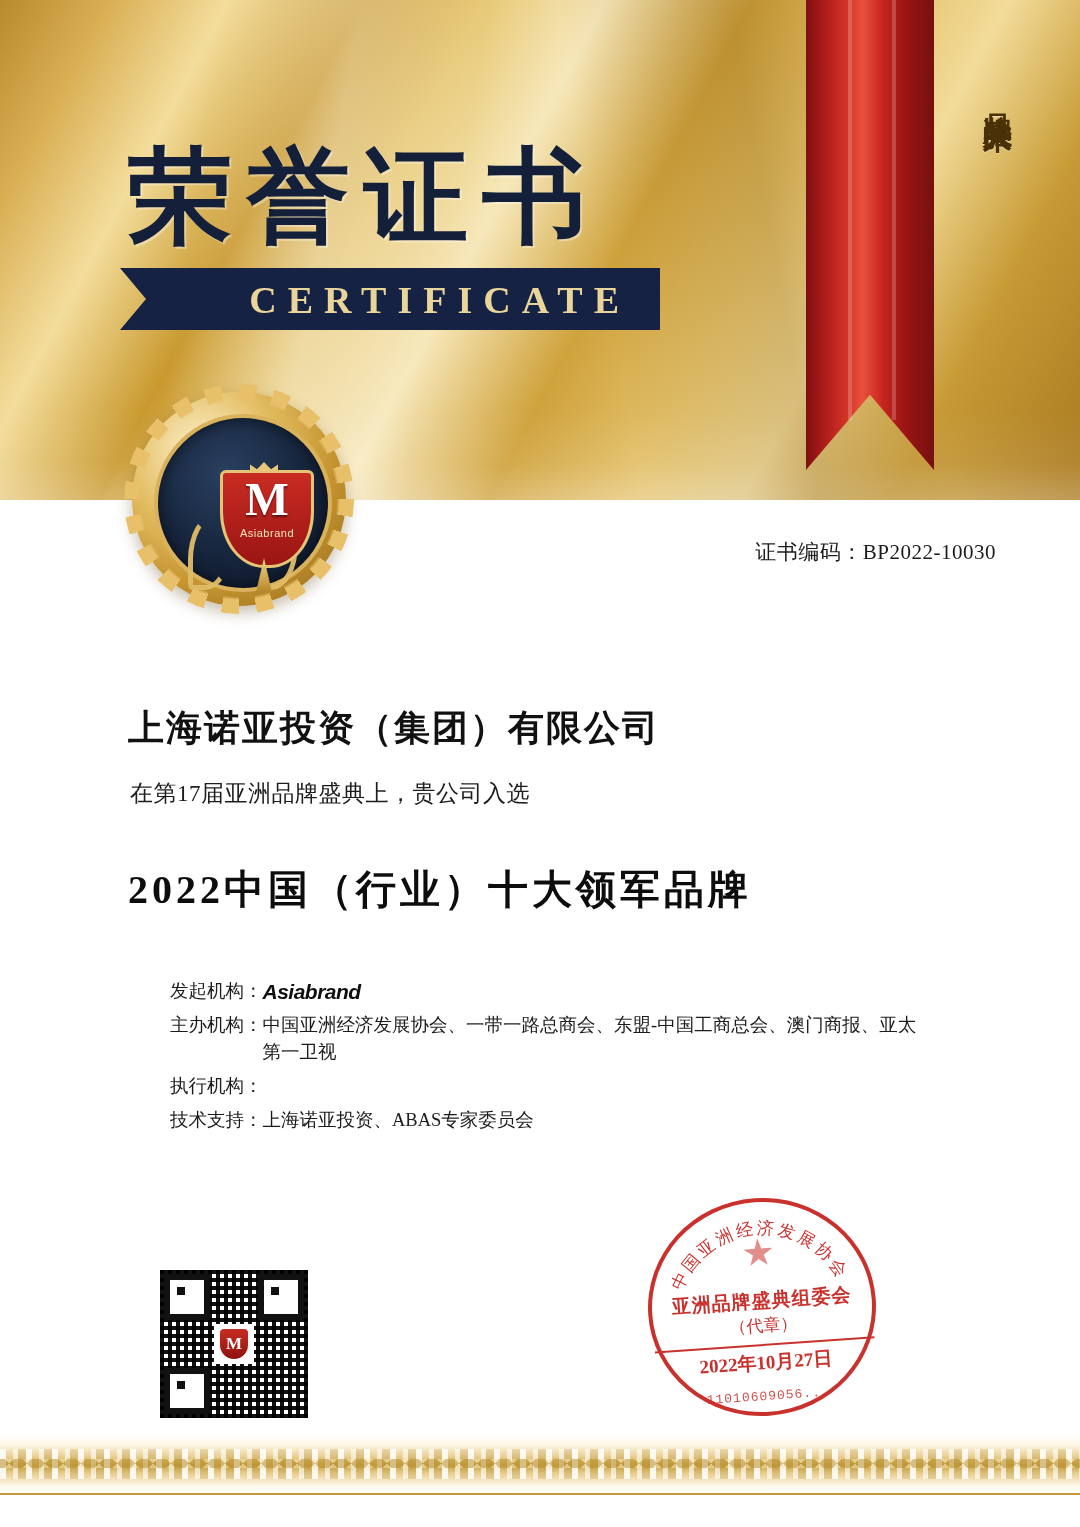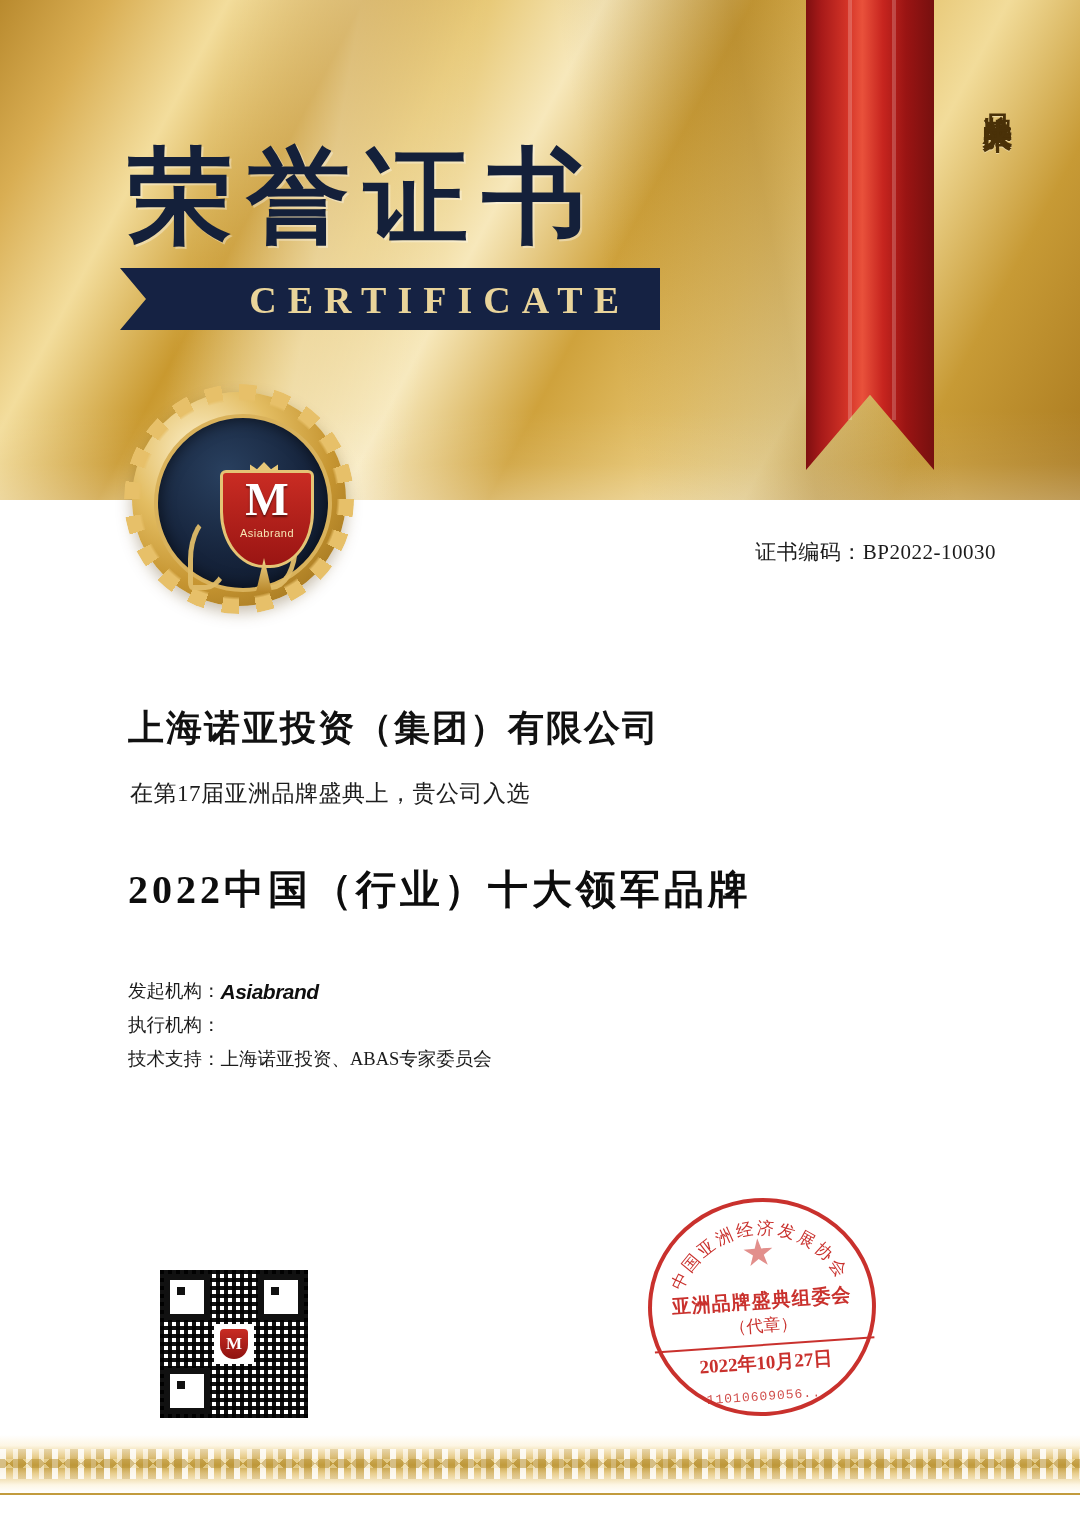--- a/index.html
+++ b/index.html
@@ -267,20 +267,21 @@
     color: #1c1c1c;
   }
   .org-row {
     display: flex;
     align-items: flex-start;
     margin-bottom: 7px;
   }
   .org-label {
     white-space: nowrap;
     flex: 0 0 auto;
+    margin-left: 42px;
   }
   .org-value { flex: 1 1 auto; }
   .brandmark {
     font-family: "Liberation Sans", sans-serif;
     font-weight: 700;
     font-style: italic;
     font-size: 21px;
     letter-spacing: -0.5px;
     color: #0f0f0f;
   }
@@ -455,20 +456,24 @@
   <div class="cert-no">证书编码：BP2022-10030</div>
 
   <div class="company">上海诺亚投资（集团）有限公司</div>
   <div class="subline">在第17届亚洲品牌盛典上，贵公司入选</div>
   <div class="award">2022中国（行业）十大领军品牌</div>
 
   <div class="org-block">
     <div class="org-row">
       <span class="org-label">发起机构：</span>
       <span class="org-value brandmark">Asiabrand</span>
+    </div>
+    <div class="org-row">
+      <span class="org-label">主办机构：</span>
+      <span class="org-value">中国亚洲经济发展协会、一带一路总商会、东盟-中国工商总会、澳门商报、亚太第一卫视</span>
     </div>
     <div class="org-row">
       <span class="org-label">执行机构：</span>
     </div>
     <div class="org-row">
       <span class="org-label">技术支持：</span>
       <span class="org-value">上海诺亚投资、ABAS专家委员会</span>
     </div>
   </div>
 

